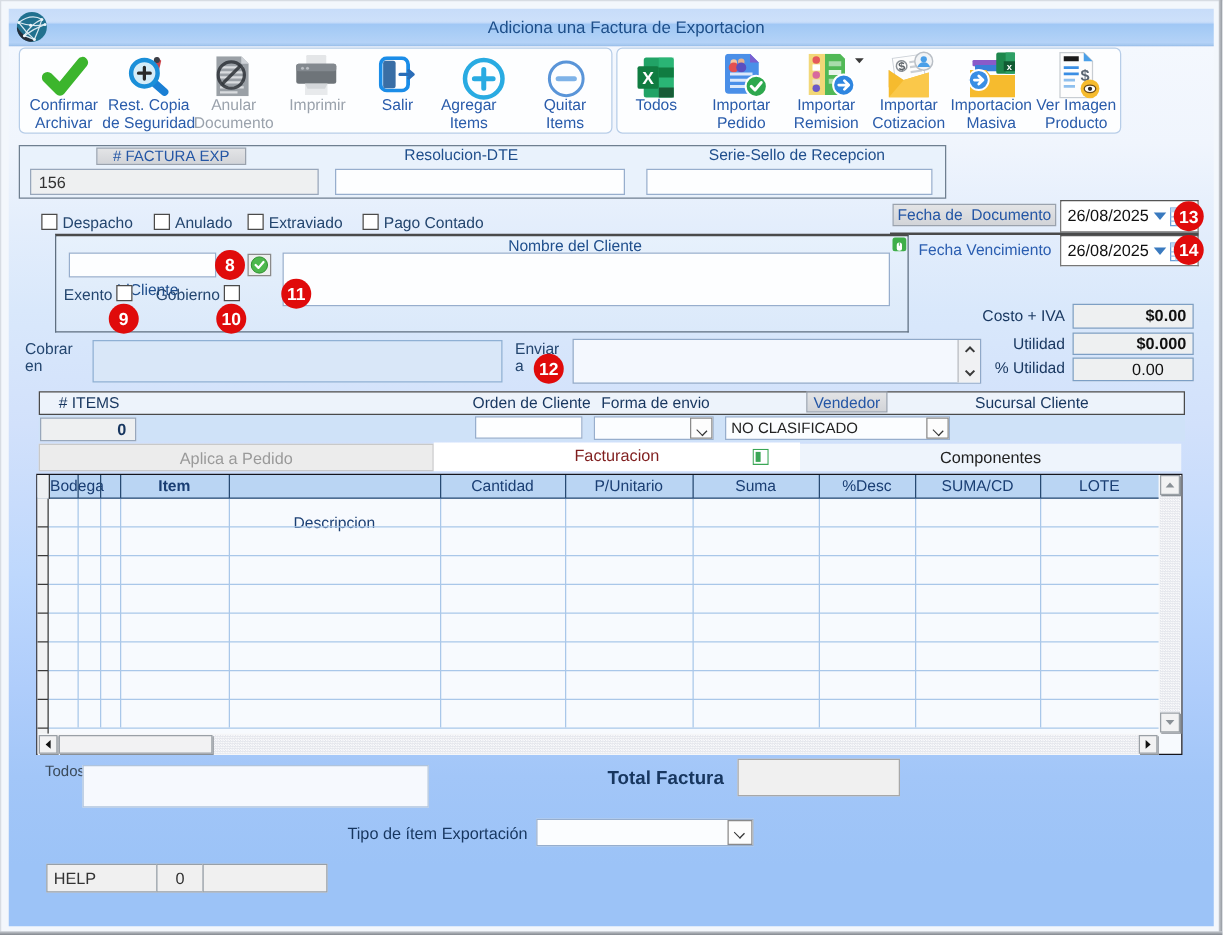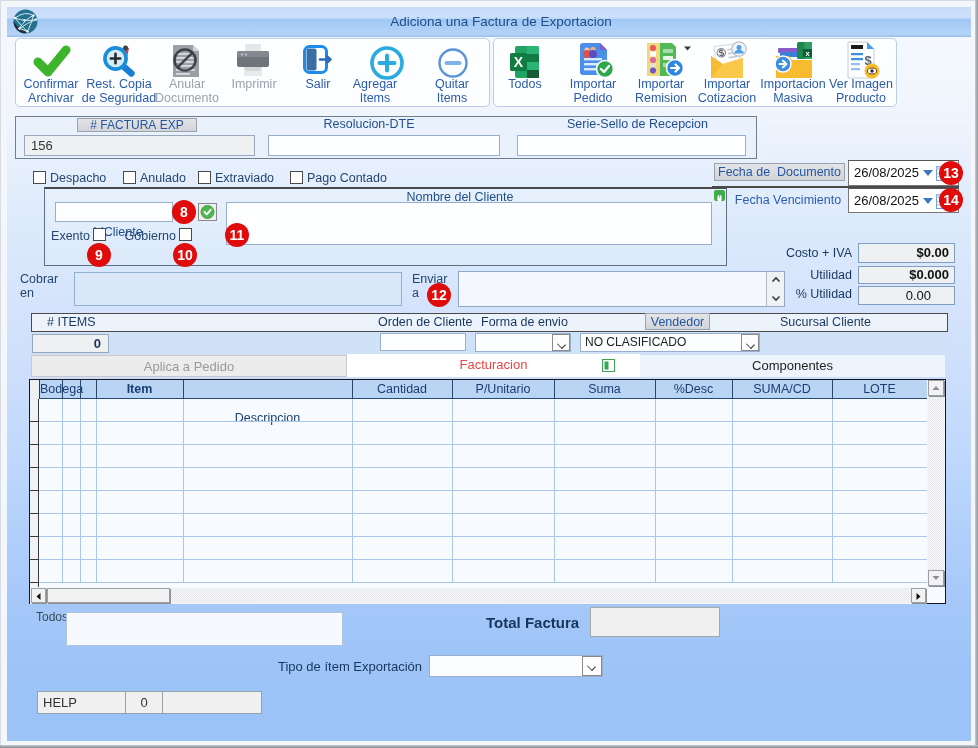--- a/index.html
+++ b/index.html
@@ -323,21 +323,21 @@
     <div class="abs ginp" style="left:32px; top:334px; width:77px; height:19px; line-height:17px; text-align:right; padding-right:7px; color:#17365f; font-weight:bold;">0</div>
     <div class="abs inp" style="left:380px; top:333px; width:86px; height:18px;"></div>
     <div class="abs inp combo" style="left:475px; top:333px; width:96px; height:19px;">
         <span class="cbtn"></span>
       </div>
     <div class="abs inp combo" style="left:580px; top:333px; width:180px; height:19px; font-size:12px; color:#222; line-height:17px; padding-left:4px;">NO CLASIFICADO<span class="cbtn"></span></div>
   </div>
 
   <div id="tabs">
     <div class="abs" style="left:31px; top:355px; width:316px; height:22px; background:#ececec; border:1px solid #c9c9c9; color:#9a9a9a; font-size:13px; text-align:center; line-height:21px;">Aplica a Pedido</div>
-    <div class="abs" style="left:347px; top:354px; width:293px; height:23px; background:#fff; color:#ef4444; font-size:13px; text-align:center; line-height:22px;">Facturacion</div>
+    <div class="abs" style="left:347px; top:354px; width:293px; height:23px; background:#fff; color:#7f1d1d; font-size:13px; text-align:center; line-height:22px;">Facturacion</div>
     <svg class="abs" style="left:602px; top:359px;" width="13" height="13" viewBox="0 0 13 13">
         <rect x="0.5" y="0.5" width="12" height="12" fill="#fff" stroke="#3aa655"></rect>
         <rect x="2.5" y="2.5" width="4" height="8" fill="#3aa655"></rect>
       </svg>
     <div class="abs" style="left:640px; top:355px; width:305px; height:22px; background:#eef4fc; color:#222; font-size:13px; text-align:center; line-height:21px;">Componentes</div>
   </div>
 
   <div id="grid">
 
     <div class="abs" style="left:29px; top:379px; width:917px; height:225px; background:#f7fafe; border:1px solid #15151c;"></div>

